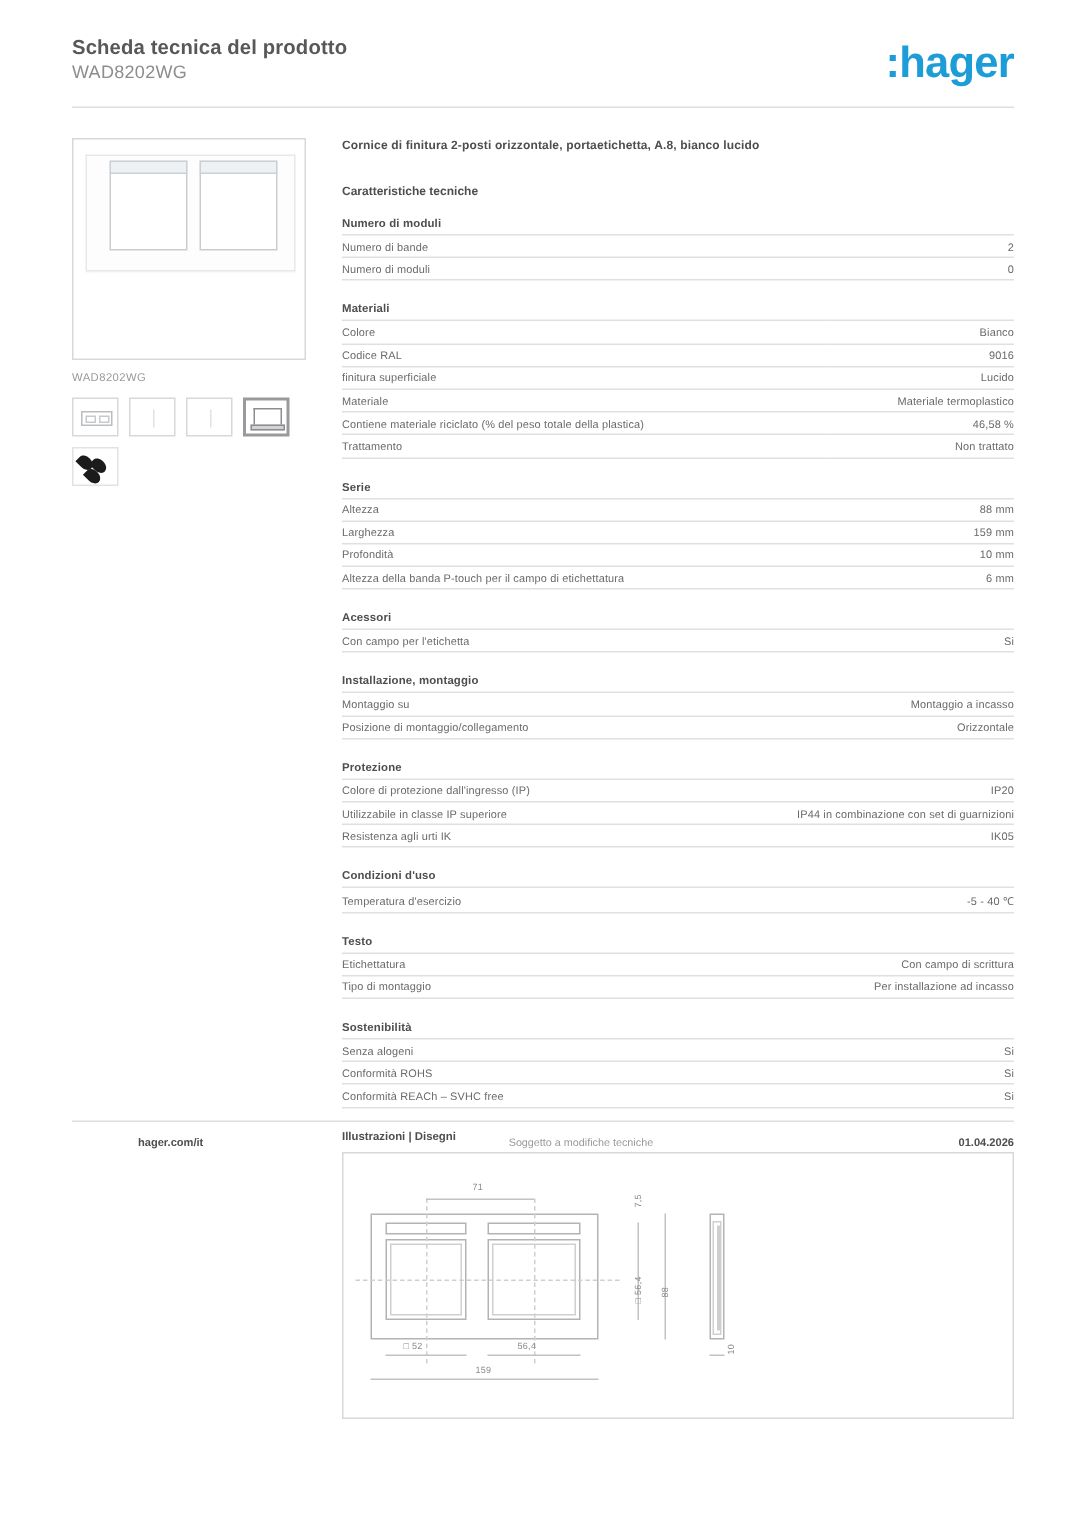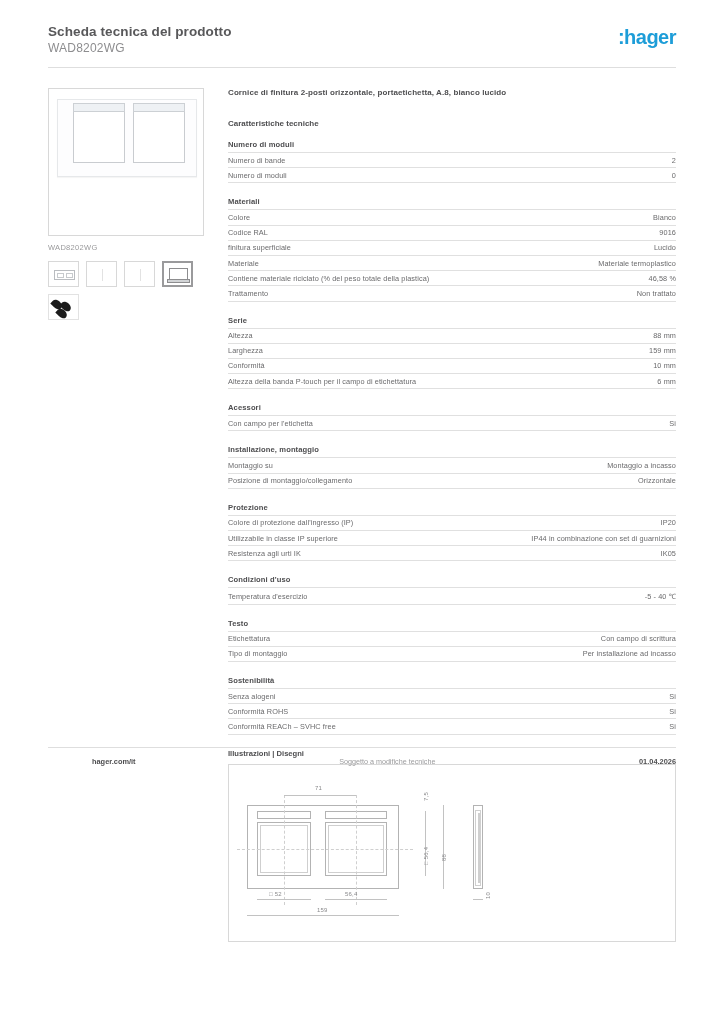--- a/index.html
+++ b/index.html
@@ -10,21 +10,21 @@
     color: #4a4a4a;
     overflow: hidden;
   }
   .page { position: relative; width: 724px; height: 788px; padding: 0 48px; }
 
   
   .header { display: flex; align-items: flex-start; justify-content: space-between;
             padding-top: 24px; padding-bottom: 12px; }
   .title-main { font-size: 13.5px; font-weight: bold; color: #58585a; letter-spacing: .1px; }
   .title-sub  { font-size: 12px; color: #8d8d8f; margin-top: 2px; letter-spacing: .2px; }
-  .logo { font-size: 20px; font-weight: bold; color: #1d9dd8; letter-spacing: -.5px;
+  .logo { font-size: 29px; font-weight: bold; color: #1d9dd8; letter-spacing: -.5px;
           margin-top: 2px; }
   .header-rule { border-bottom: 1px solid #dedede; margin: 0 0 0 0; }
 
   
   .body { display: flex; gap: 0; padding-top: 20px; }
   .col-left  { width: 166px; flex: none; }
   .col-right { flex: 1; padding-left: 14px; }
 
   
   .prod-box { width: 156px; height: 148px; border: 1px solid #d8d8d8; background: #fff;
@@ -215,21 +215,21 @@
               <tbody>
                 <tr>
                   <td class="k">Altezza</td>
                   <td class="v">88 mm</td>
                 </tr>
                 <tr>
                   <td class="k">Larghezza</td>
                   <td class="v">159 mm</td>
                 </tr>
                 <tr>
-                  <td class="k">Conformità</td>
+                  <td class="k">Profondità</td>
                   <td class="v">10 mm</td>
                 </tr>
                 <tr>
                   <td class="k">Altezza della banda P-touch per il campo di etichettatura</td>
                   <td class="v">6 mm</td>
                 </tr>
               </tbody>
             </table>
           </div>
           <div class="sec">

